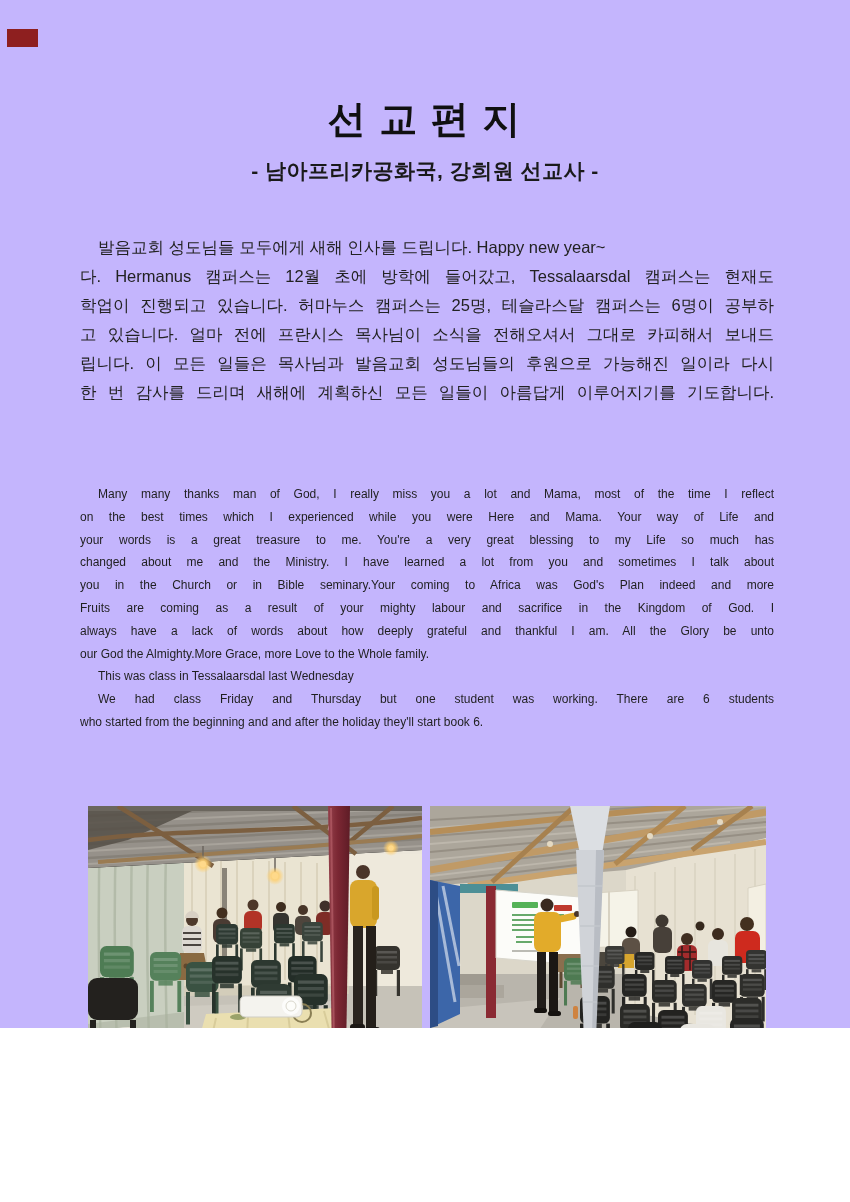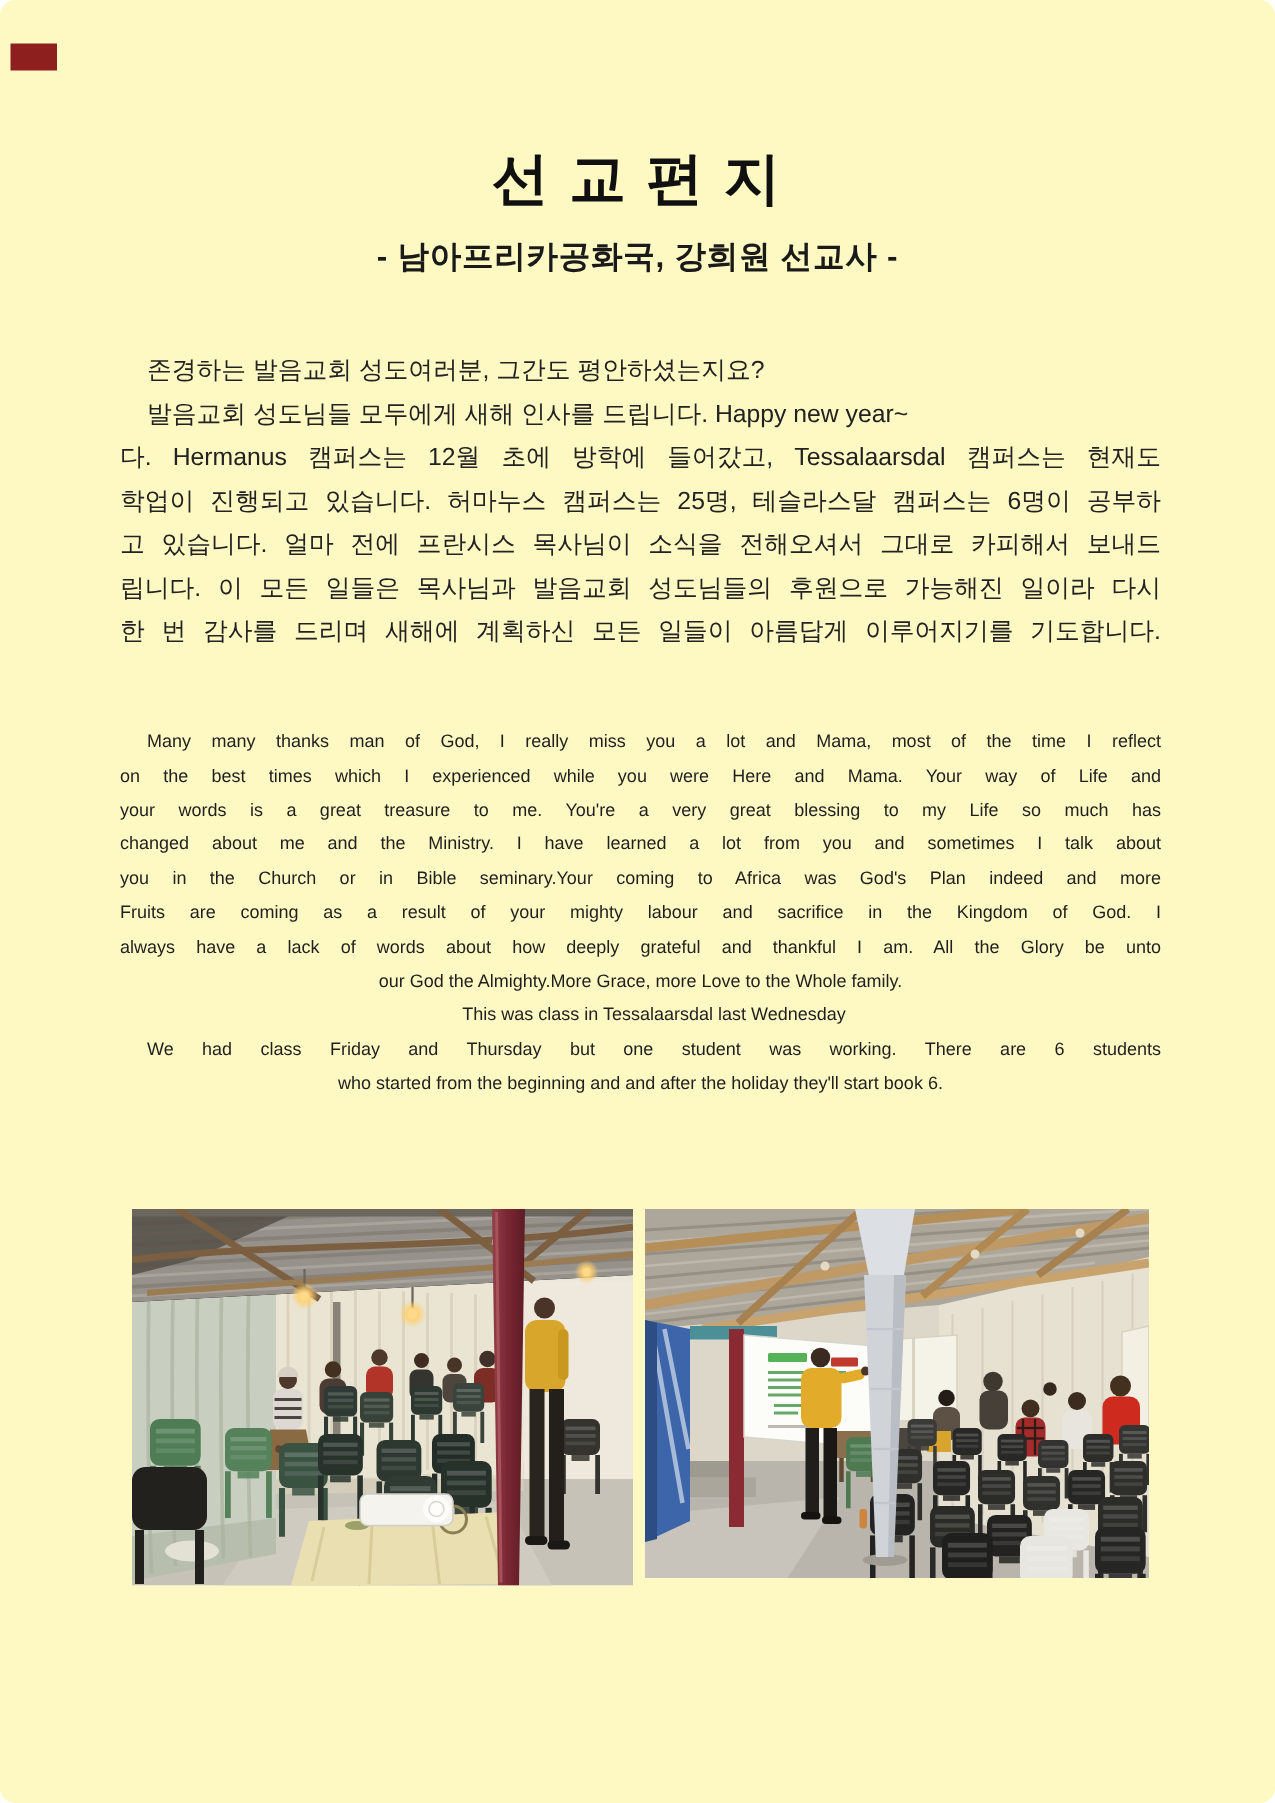--- a/index.html
+++ b/index.html
@@ -1,52 +1,51 @@
 <!DOCTYPE html>
 <html><head>
 <meta charset="utf-8">
 <style>
   html,body{margin:0;padding:0;background:#ffffff;}
   body{width:850px;height:1202px;font-family:"Liberation Sans",sans-serif;}
-  .page{position:relative;width:850px;height:1202px;background:#fef9c3;overflow:hidden;border-radius:10px;}
+  .page{position:relative;width:850px;height:1028px;background:#c4b5fd;overflow:hidden;}
 
   .corner-mark{position:absolute;left:7px;top:29px;width:31px;height:18px;background:#8e1f1f;}
 
   .title{position:absolute;top:94px;left:0;width:100%;text-align:center;
          font-family:"Liberation Serif","DejaVu Serif",serif;font-size:38px;font-weight:700;
          letter-spacing:2px;color:#101010;}
   .subtitle{position:absolute;top:157px;left:0;width:100%;text-align:center;
             font-size:21px;font-weight:700;letter-spacing:.5px;color:#1a1a1a;}
 
   .kblock{position:absolute;left:80px;top:233px;width:694px;font-size:16.5px;color:#222;}
   .kblock .line{height:29px;line-height:29px;overflow:hidden;white-space:nowrap;}
 
   .eblock{position:absolute;left:80px;top:483px;width:694px;font-size:12px;color:#1f1f1f;}
-  .eblock .line{height:22.8px;line-height:22.8px;overflow:hidden;white-space:nowrap;text-align:center;}
+  .eblock .line{height:22.8px;line-height:22.8px;overflow:hidden;white-space:nowrap;}
 
   .line.j{text-align:justify;text-align-last:justify;white-space:normal;}
   .line.ind{padding-left:18px;}
 
   .photo{position:absolute;top:806px;}
   .photo svg{display:block;}
   .photo-left{left:88px;width:334px;height:251px;}
   .photo-right{left:430px;width:336px;height:246px;}
 </style>
 </head>
 <body>
 
 <div class="page">
 
   <div class="corner-mark"></div>
 
   <div class="title">선 교 편 지</div>
   <div class="subtitle">- 남아프리카공화국, 강희원 선교사 -</div>
 
   <div class="kblock">
-    <div class="line ind">존경하는 발음교회 성도여러분, 그간도 평안하셨는지요?</div>
     <div class="line ind">발음교회 성도님들 모두에게 새해 인사를 드립니다. Happy new year~</div>
     <div class="line j">다. Hermanus 캠퍼스는 12월 초에 방학에 들어갔고, Tessalaarsdal 캠퍼스는 현재도</div>
     <div class="line j">학업이 진행되고 있습니다. 허마누스 캠퍼스는 25명, 테슬라스달 캠퍼스는 6명이 공부하</div>
     <div class="line j">고 있습니다. 얼마 전에 프란시스 목사님이 소식을 전해오셔서 그대로 카피해서 보내드</div>
     <div class="line j">립니다. 이 모든 일들은 목사님과 발음교회 성도님들의 후원으로 가능해진 일이라 다시</div>
     <div class="line j">한 번 감사를 드리며 새해에 계획하신 모든 일들이 아름답게 이루어지기를 기도합니다.</div>
   </div>
 
   <div class="eblock">
     <div class="line ind j">Many many thanks man of God, I really miss you a lot and Mama, most of the time I reflect</div>

